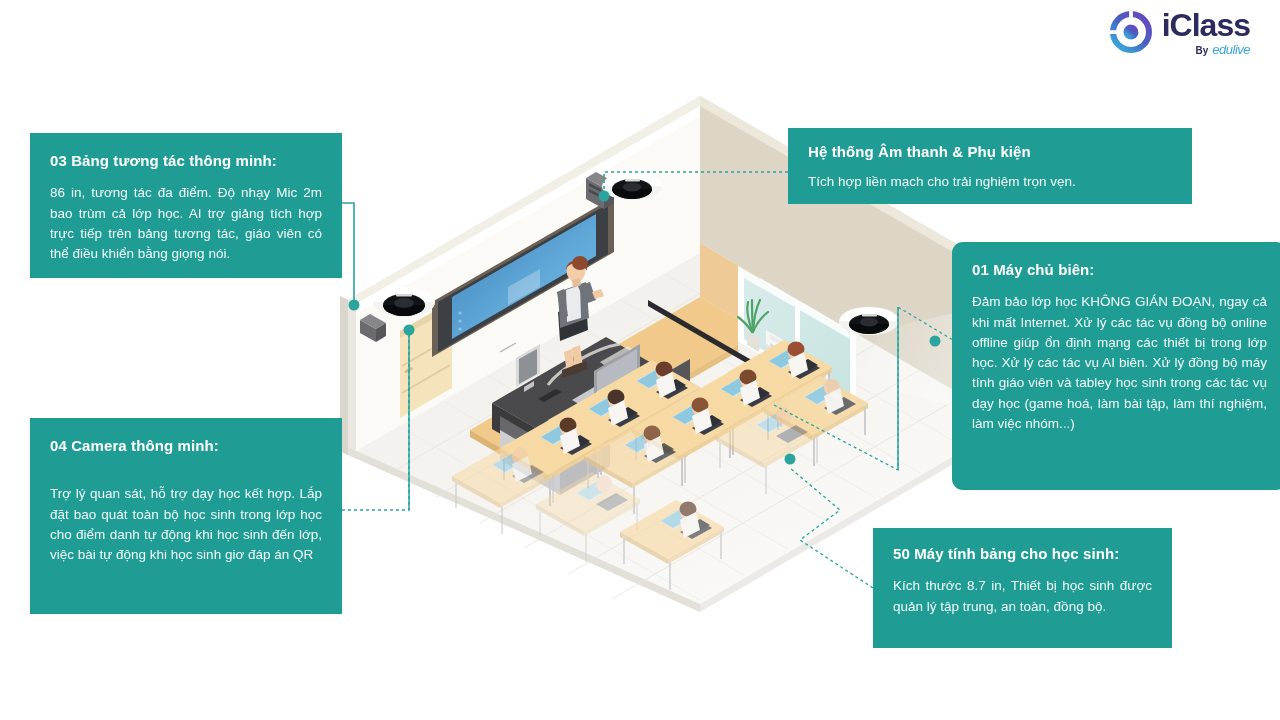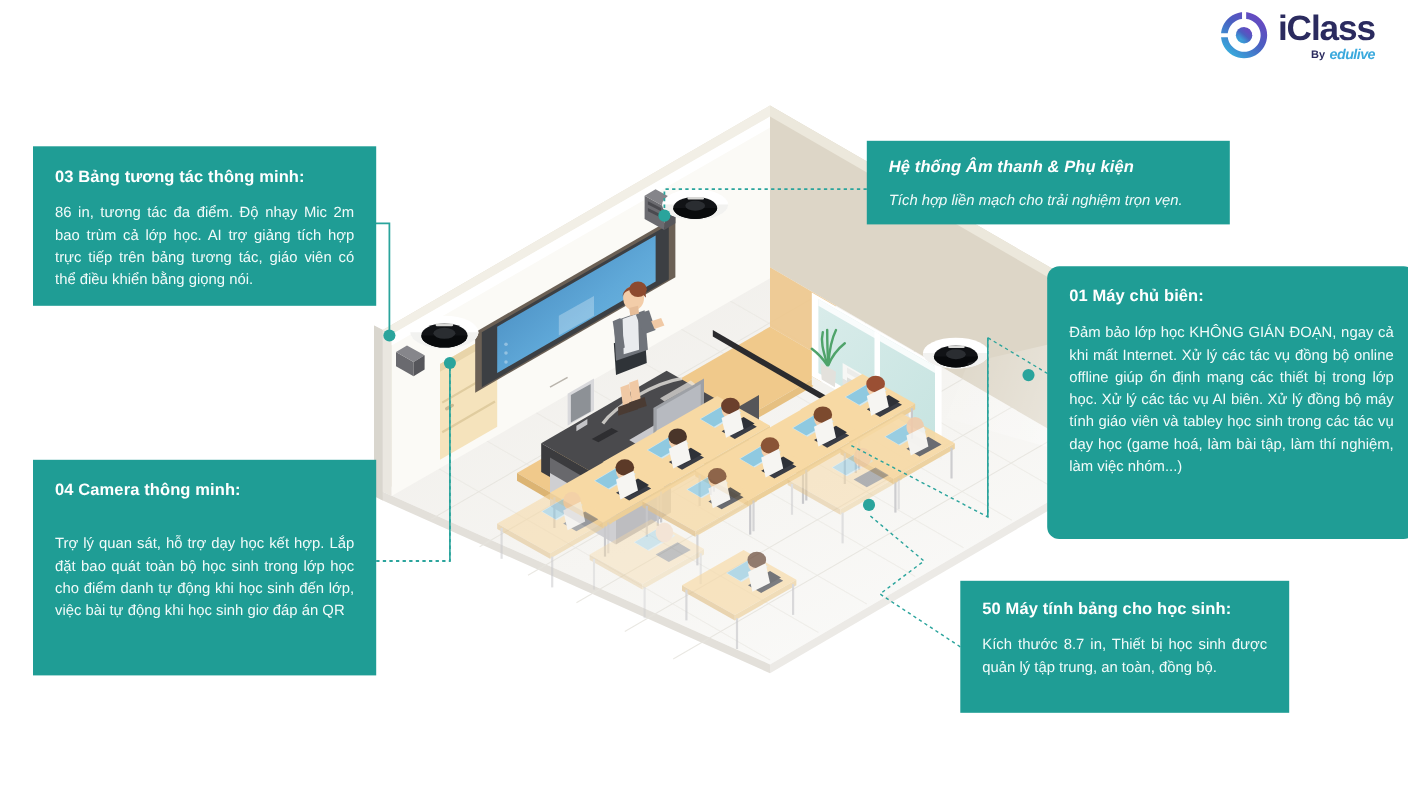--- a/index.html
+++ b/index.html
@@ -11,30 +11,30 @@
   }
   #stage { position: relative; width: 1280px; height: 720px; background:#fff; }
 
   
   .logo-wrap { position:absolute; top:8px; right:30px; display:flex; align-items:flex-end; gap:7px; }
   .logo-mark { width:48px; height:48px; }
   .logo-text-col { display:flex; flex-direction:column; align-items:flex-end; line-height:1; }
   .logo-word { font-size:32px; font-weight:bold; color:#2b2b5f; letter-spacing:-1px; font-family:"Liberation Sans", sans-serif; }
   .logo-sub { display:flex; align-items:flex-end; gap:4px; margin-top:2px; }
   .logo-by { font-size:10px; font-weight:bold; color:#2b2b5f; }
-  .logo-edu { font-size:13px; font-weight:bold; color:#3aa9dd; font-style:italic; letter-spacing:-0.5px; }
+  .logo-edu { font-size:13px; font-weight:normal; color:#3aa9dd; font-style:italic; letter-spacing:-0.5px; }
 
   
   .infobox { position:absolute; background:#1f9d95; color:#ffffff; padding:18px 20px 20px 20px; }
   .ib-title { font-size:15px; font-weight:bold; line-height:1.35; margin-bottom:28px; letter-spacing:0.1px; }
   .ib-body { font-size:13.5px; line-height:1.5; color:#f2fbfa; text-align:justify; }
   .ib-body.nojust { text-align:left; }
 
   #box-board   { left:30px;  top:133px; width:312px; height:145px; }
-  #box-audio   { left:788px; top:128px; width:330px; height:76px;  padding:14px 20px 16px 20px;font-style:italic; }
+  #box-audio   { left:788px; top:128px; width:404px; height:76px;  padding:14px 20px 16px 20px; }
   #box-server  { left:952px; top:242px; width:335px; height:248px;border-radius:11px; }
   #box-camera  { left:30px;  top:418px; width:312px; height:196px; }
   #box-tablet  { left:873px; top:528px; width:299px; height:120px; padding:16px 20px 18px 20px; }
 
   #box-audio .ib-title, #box-tablet .ib-title, #box-server .ib-title, #box-board .ib-title { margin-bottom:12px; }
   #box-audio .ib-title { margin-bottom:10px; }
 
   
   .scene { position:absolute; left:0; top:0; width:1280px; height:720px; }
 </style>

